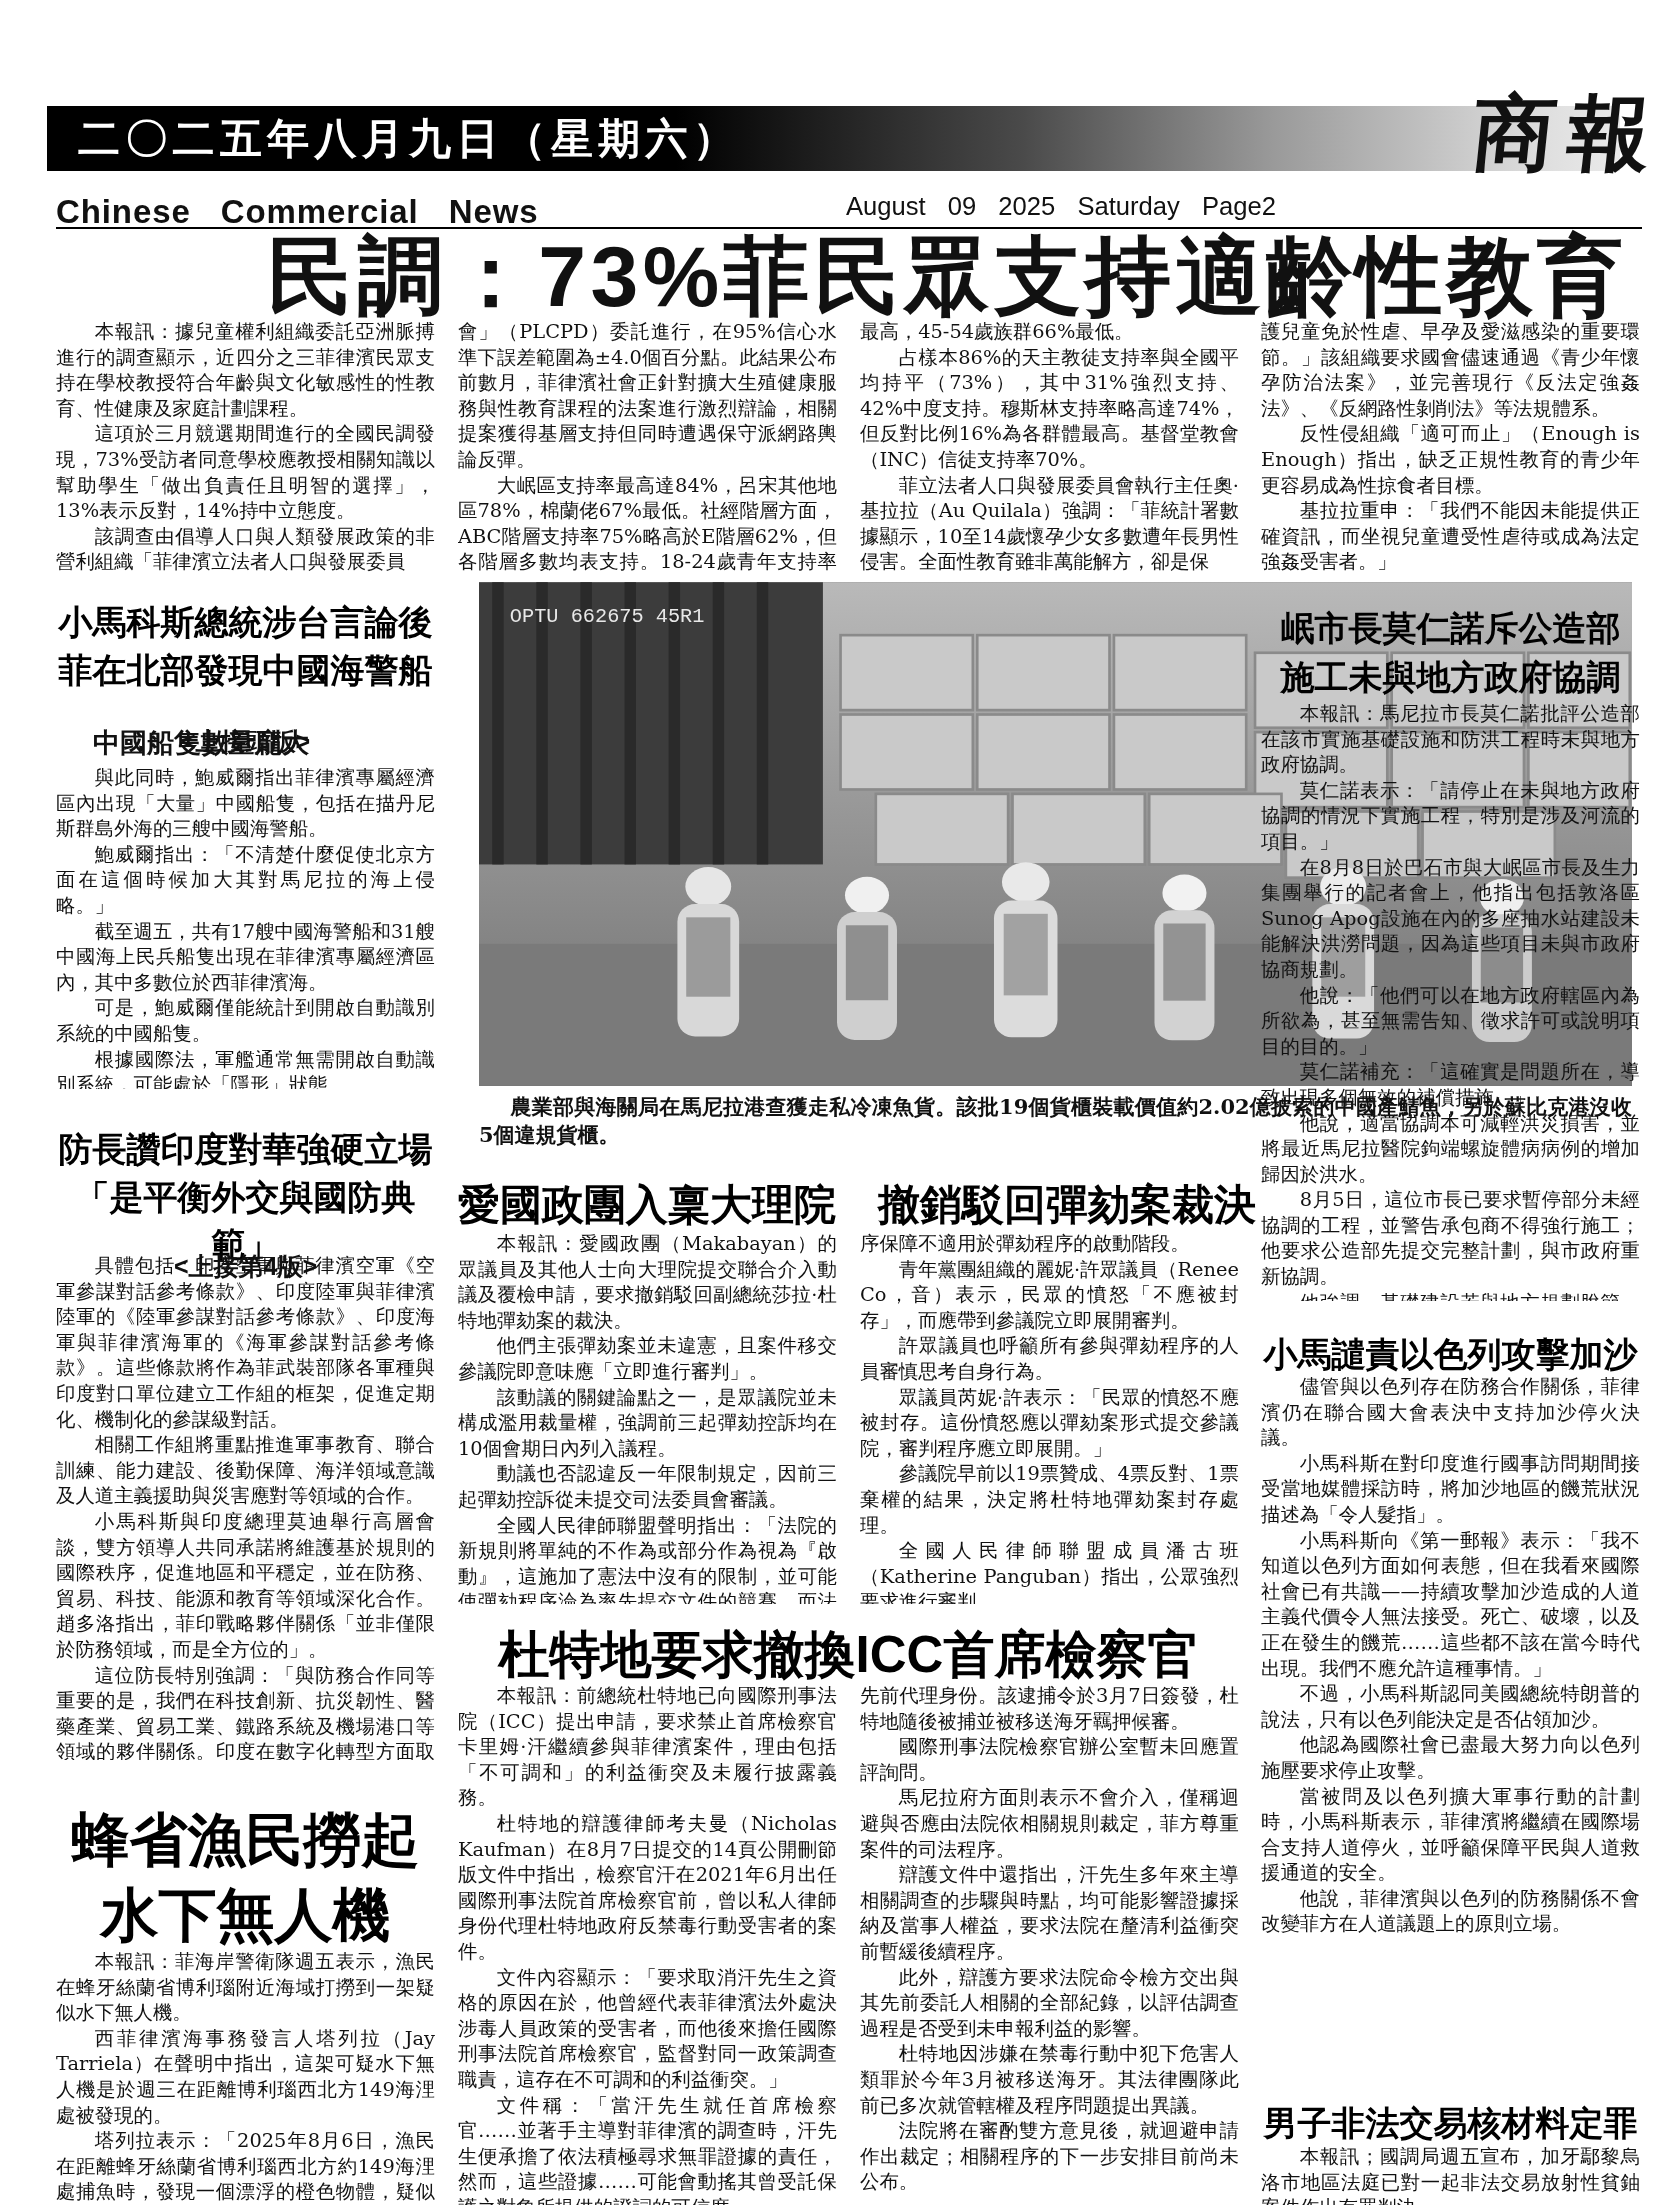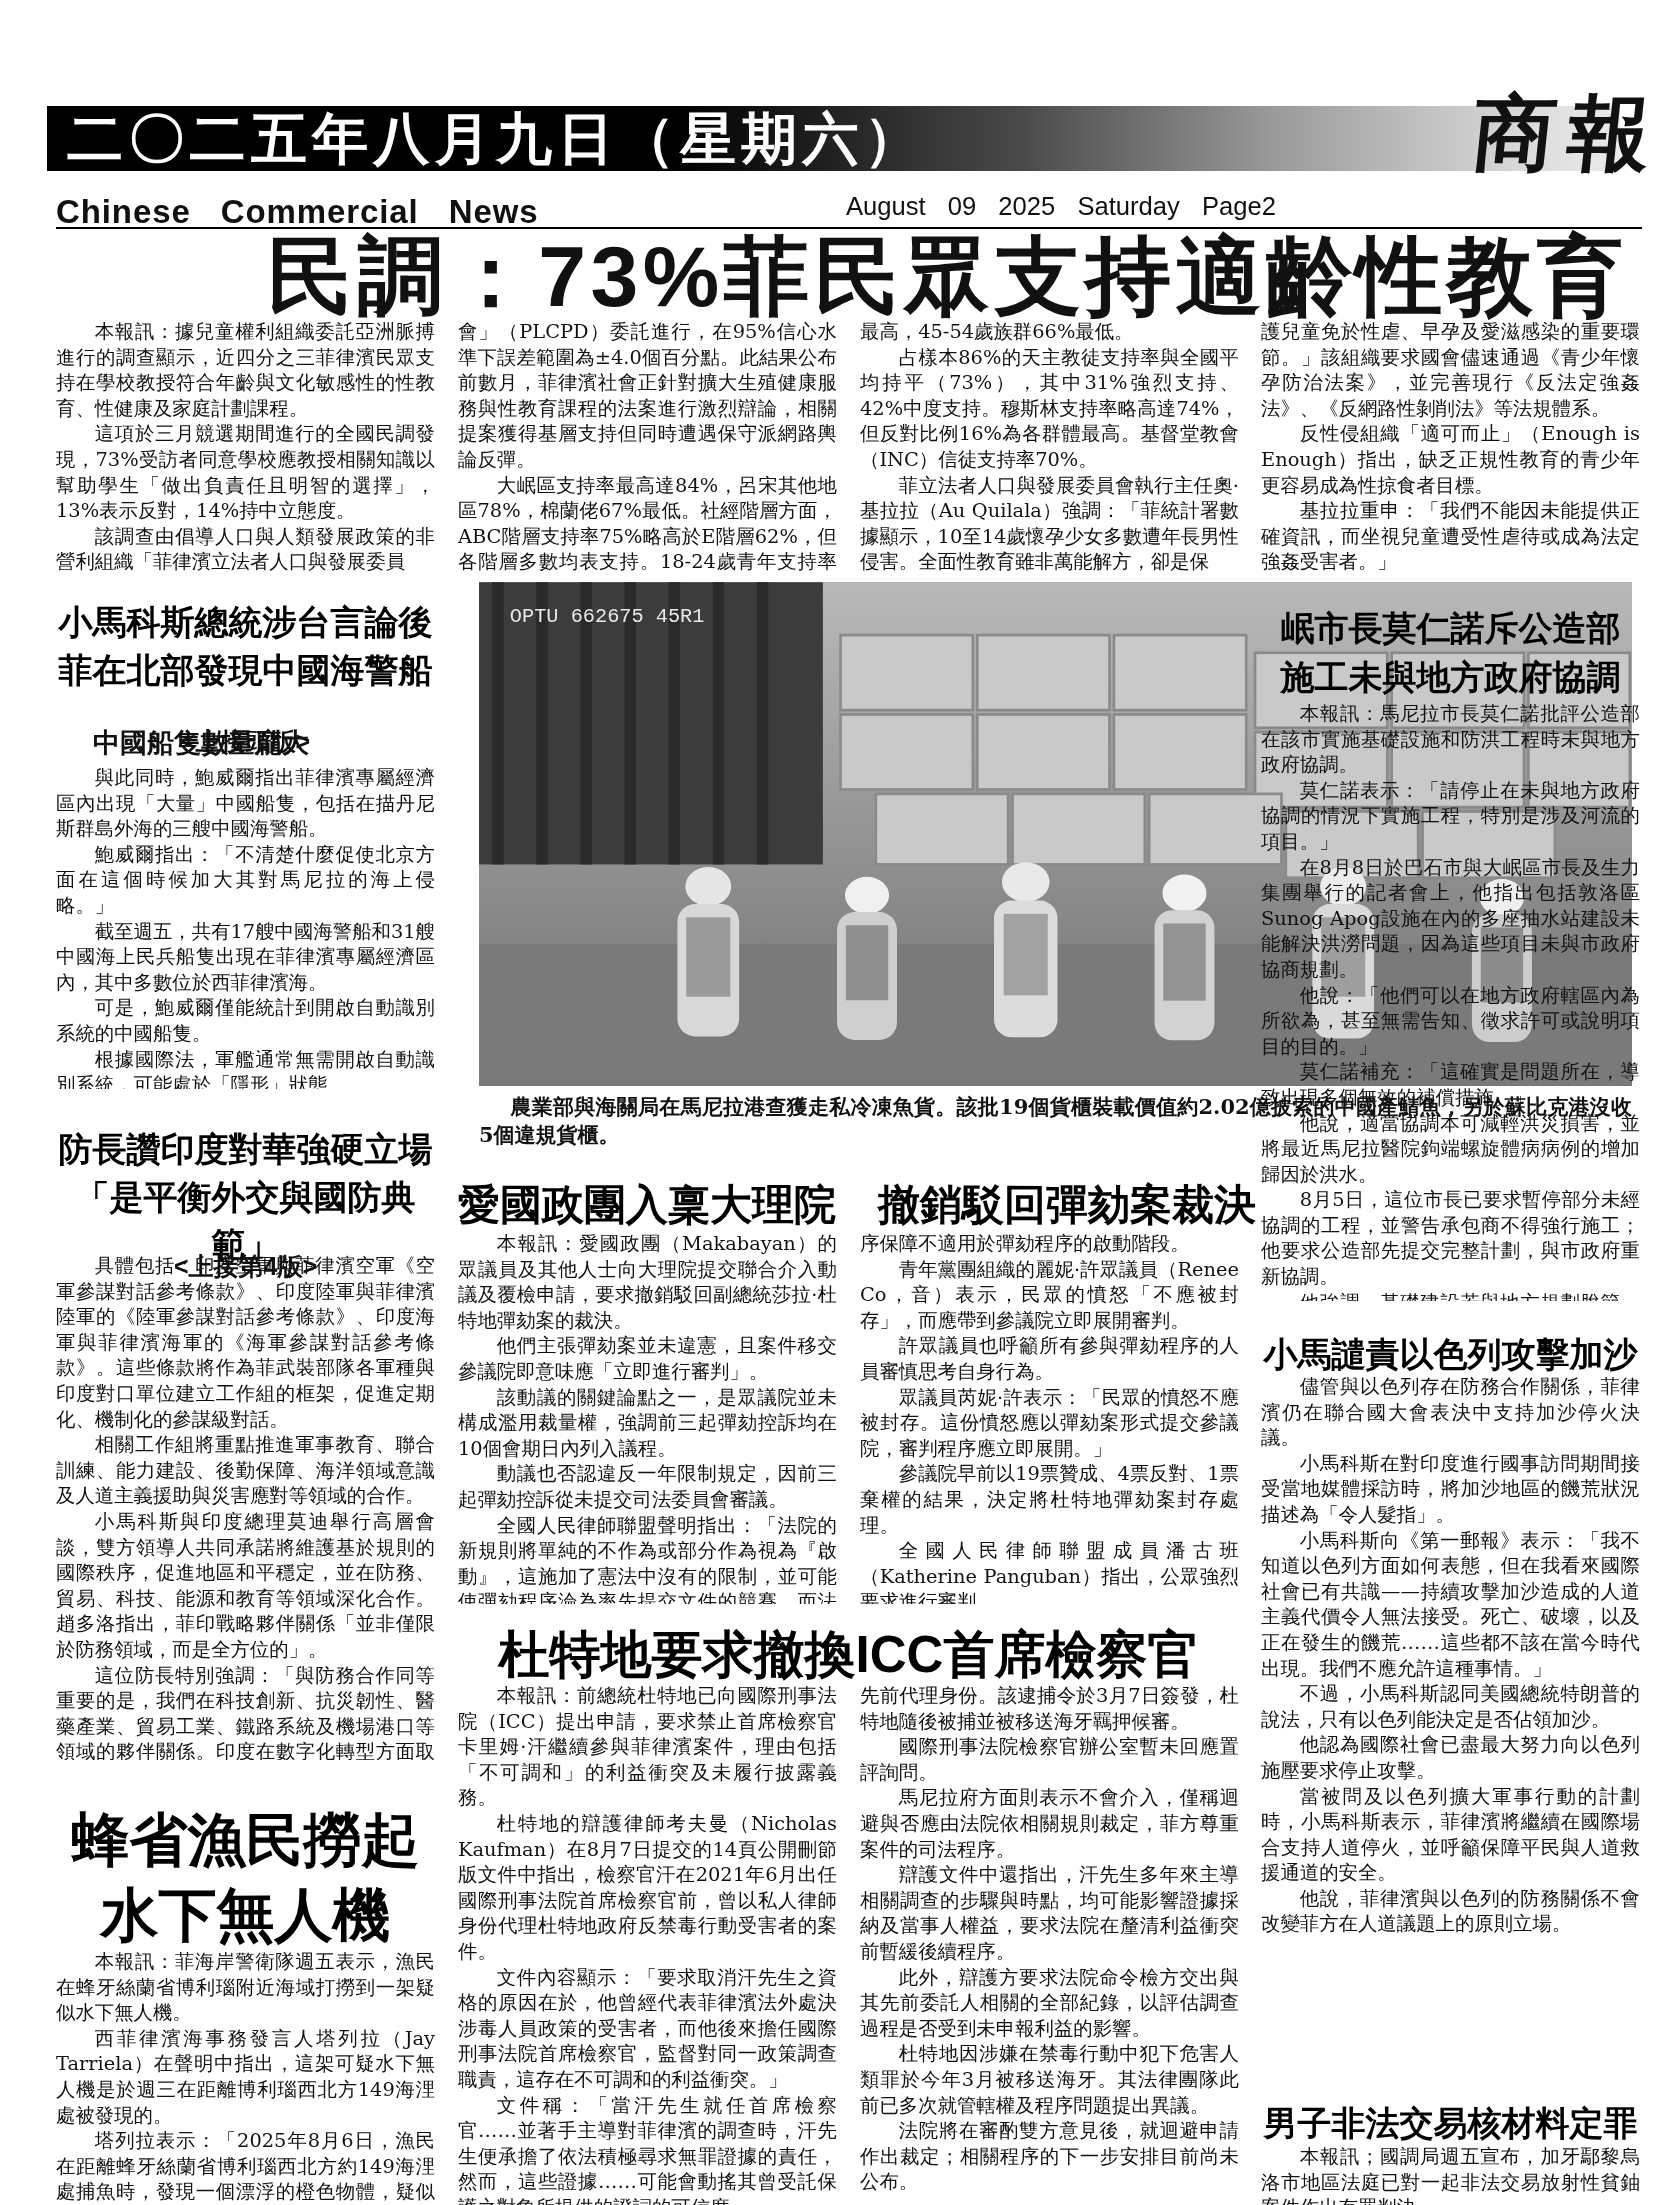--- a/index.html
+++ b/index.html
@@ -2,21 +2,21 @@
 <html style="font-size:7px"><head>
 <meta charset="utf-8">
 <style>
   html,body{margin:0;padding:0;}
   body{width:1654px;height:2911px;position:relative;background:#ffffff;
        font-family:"DejaVu Serif", serif;color:#111;}
   .abs{position:absolute;}
   
   .date-bar{left:47px;top:106px;width:1573px;height:65px;
     background:linear-gradient(to right,#000 0%,#000 40%,#4a4a4a 62%,#9a9a9a 78%,#dedede 95%,#eaeaea 100%);}
-  .date-bar span{display:block;padding-left:20px;line-height:65px;font-size:56px;font-weight:bold;
+  .date-bar span{display:block;padding-left:31px;line-height:65px;font-size:42px;font-weight:bold;
     color:#fff;font-family:"Liberation Sans",sans-serif;letter-spacing:5.3px;}
   .paper-name{left:1473px;top:79px;width:176px;font-size:83px;font-weight:bold;
     font-family:"DejaVu Serif",serif;transform:skewX(-6deg);letter-spacing:11.5px;white-space:nowrap;}
   .mast-en{left:56px;top:185px;width:706px;font-size:33px;font-weight:bold;
     font-family:"Liberation Sans",sans-serif;word-spacing:20px;letter-spacing:0.9px;margin-top:8px;}
   .mast-date-en{left:846px;top:192px;width:838px;text-align:left;font-size:25.6px;
     font-family:"Liberation Sans",sans-serif;word-spacing:15px;}
   .mast-rule{left:56px;top:227px;width:1586px;height:1.8px;background:#000;}
   
   .lead-headline{left:26.5px;top:233px;width:1601px;height:86px;text-align:right;

